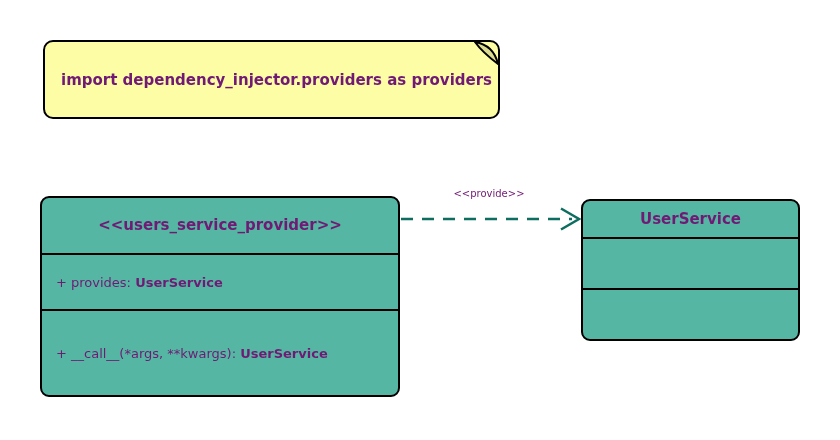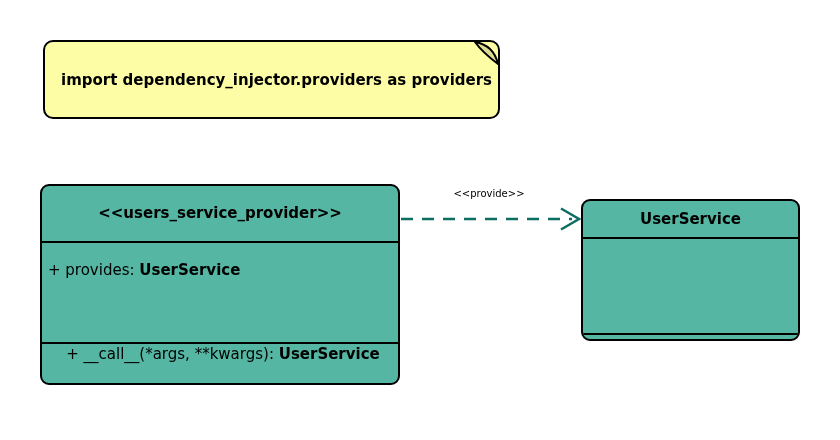--- a/index.html
+++ b/index.html
@@ -6,21 +6,21 @@
     margin: 0;
     padding: 0;
     background: #ffffff;
   }
   .canvas {
     position: relative;
     width: 840px;
     height: 440px;
     background: #ffffff;
     font-family: "DejaVu Sans", sans-serif;
-    color: #000000;
+    color: #701a75;
     overflow: hidden;
   }
 
   
   .note {
     position: absolute;
     left: 43px;
     top: 40px;
     width: 457px;
     height: 79px;
@@ -51,21 +51,21 @@
     box-sizing: border-box;
     background: #55B7A3;
     border: 2px solid #000000;
     border-radius: 9px;
     display: flex;
     flex-direction: column;
     overflow: hidden;
   }
   .uml-class.singleton {
     left: 40px;
-    top: 184px;
+    top: 196px;
     width: 360px;
     height: 201px;
   }
   .uml-class.userservice {
     left: 581px;
     top: 199px;
     width: 219px;
     height: 142px;
   }
   .uml-header {
@@ -85,27 +85,26 @@
     display: flex;
     flex-direction: column;
     justify-content: center;
   }
   .singleton .uml-attrs { height: 54px; flex: none; }
   .userservice .uml-attrs { height: 49px; flex: none; }
   .uml-methods {
     border-top: 2px solid #000000;
     flex: 1;
     display: flex;
-    flex-direction: row;
+    flex-direction: column;
     justify-content: center;
-    margin-top: 45px;
   }
   .member-line {
-    padding-left: 6px;
-    font-size: 15px;
+    padding-left: 14px;
+    font-size: 13px;
     line-height: 21px;
     white-space: nowrap;
   }
   .member-line .bold { font-weight: bold; }
 
   
   .arrow-svg {
     position: absolute;
     left: 0;
     top: 0;

